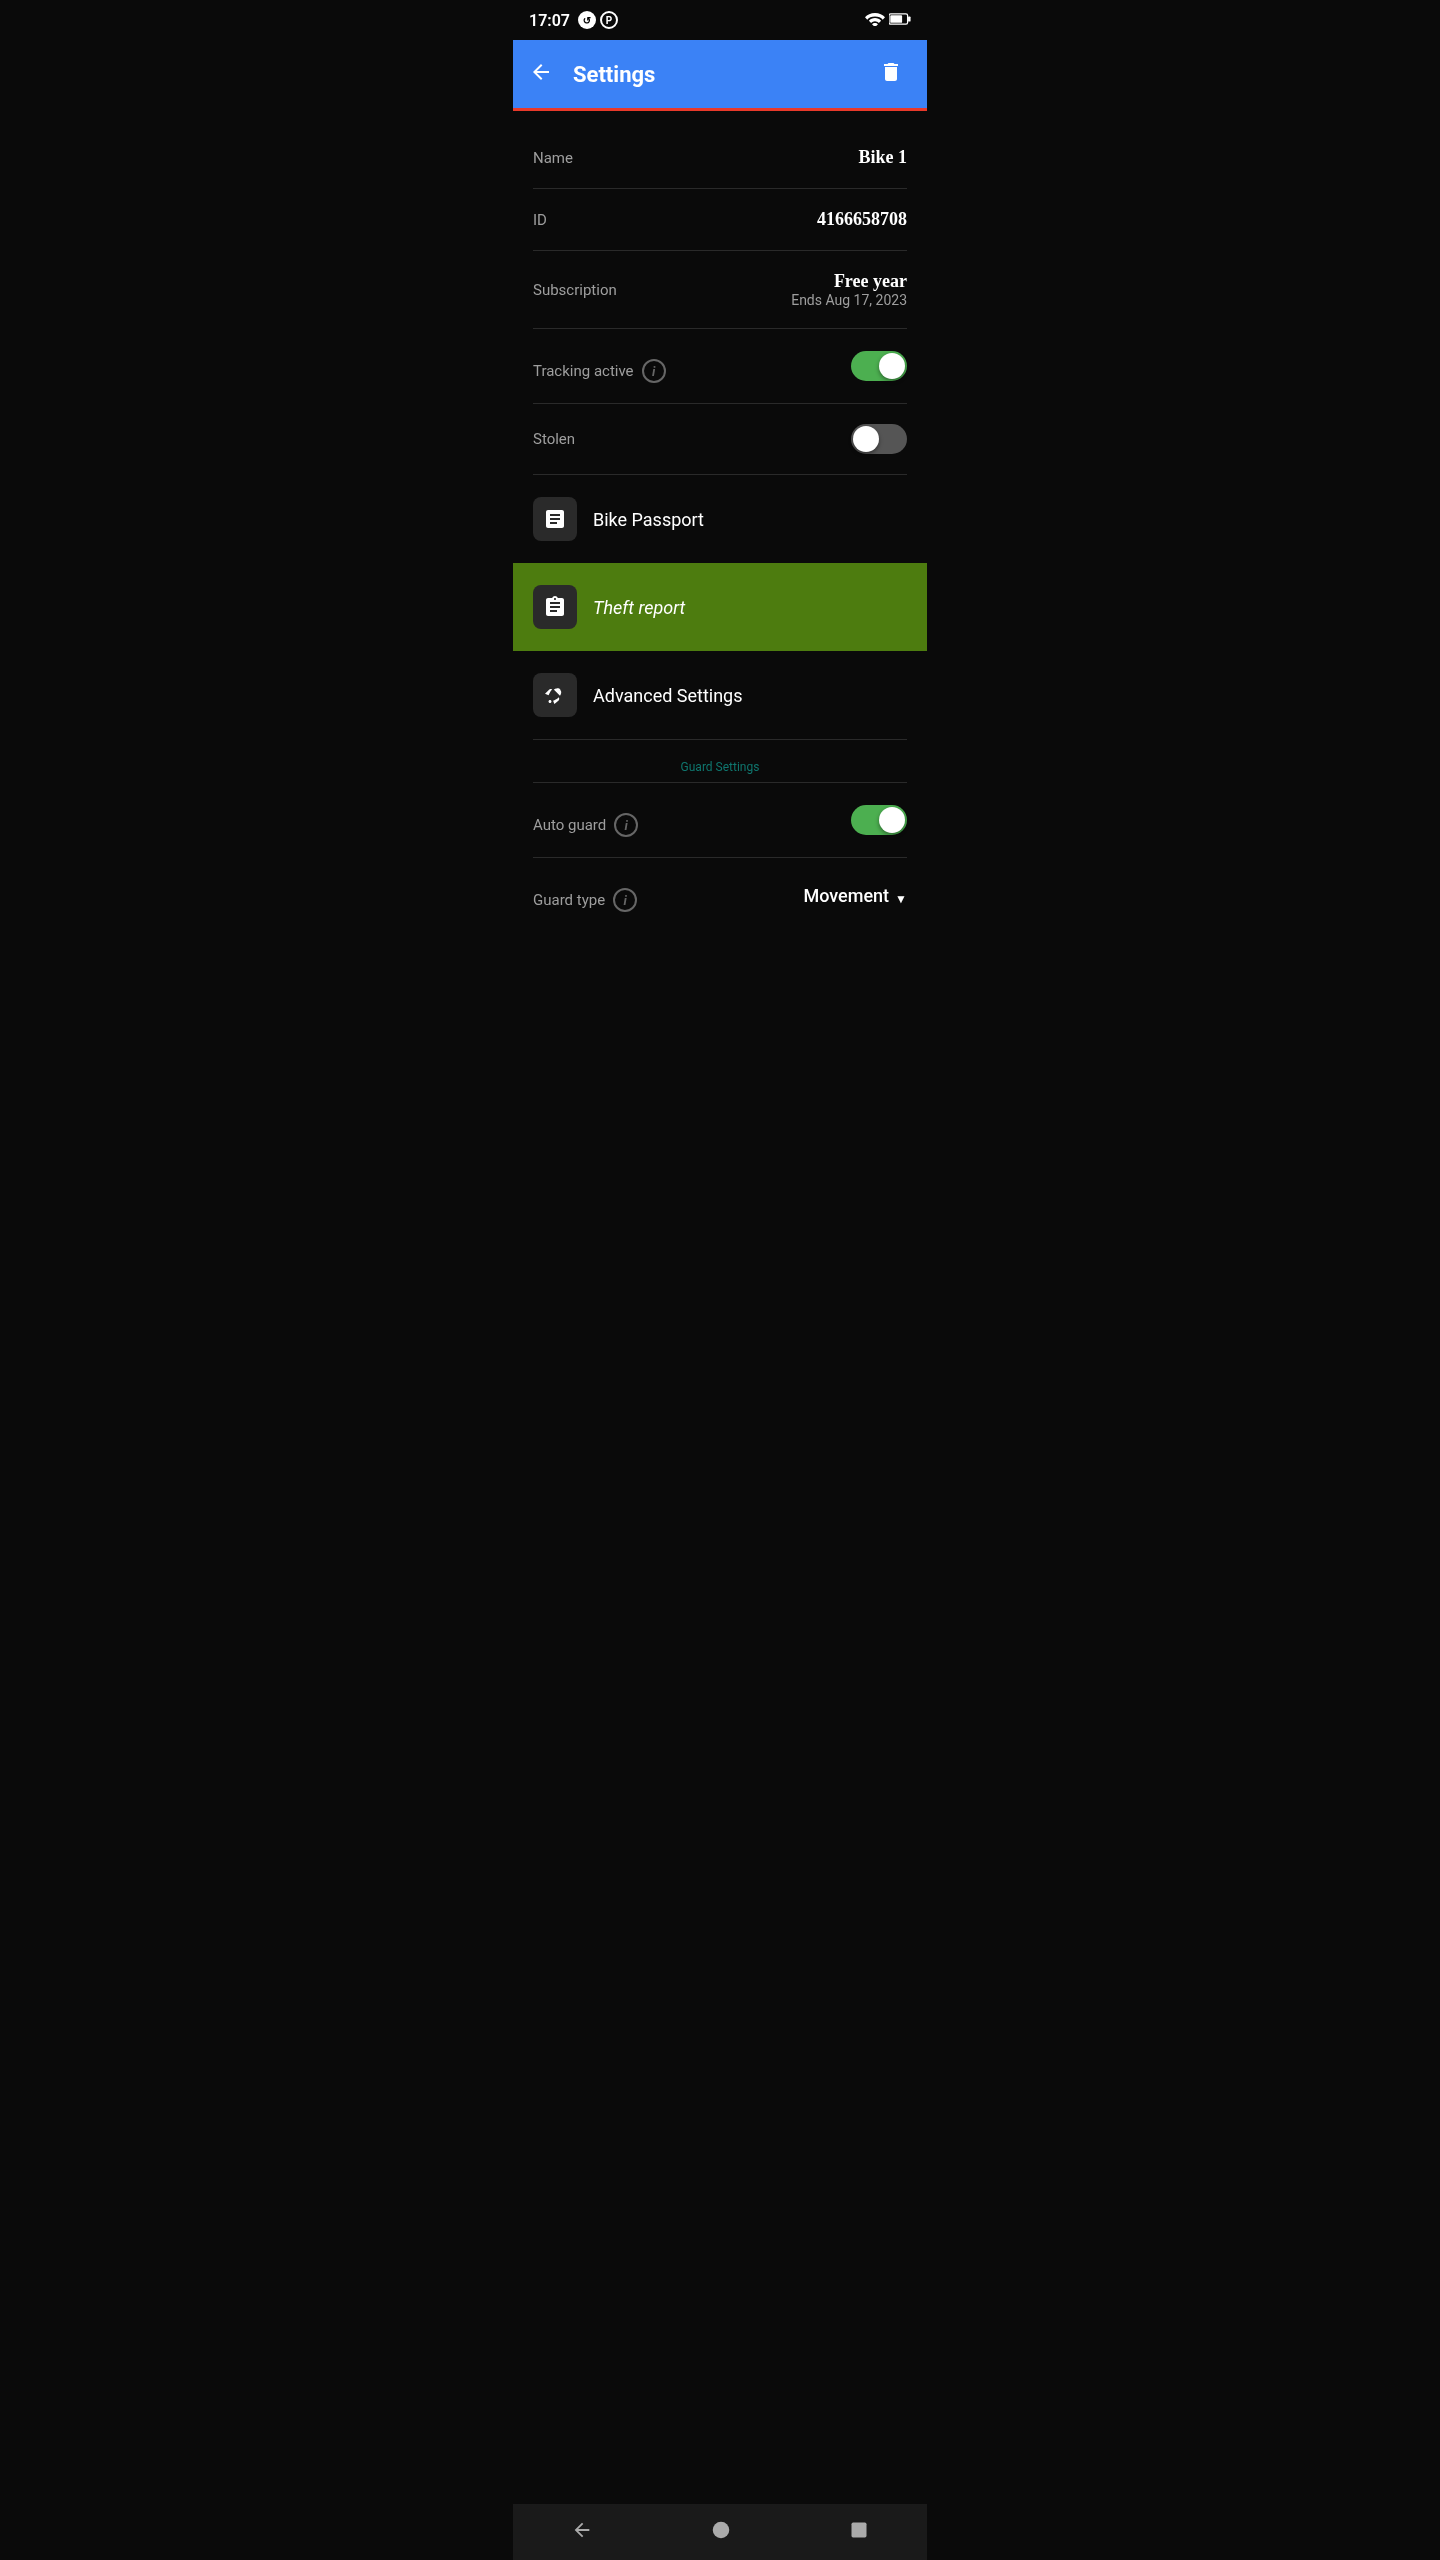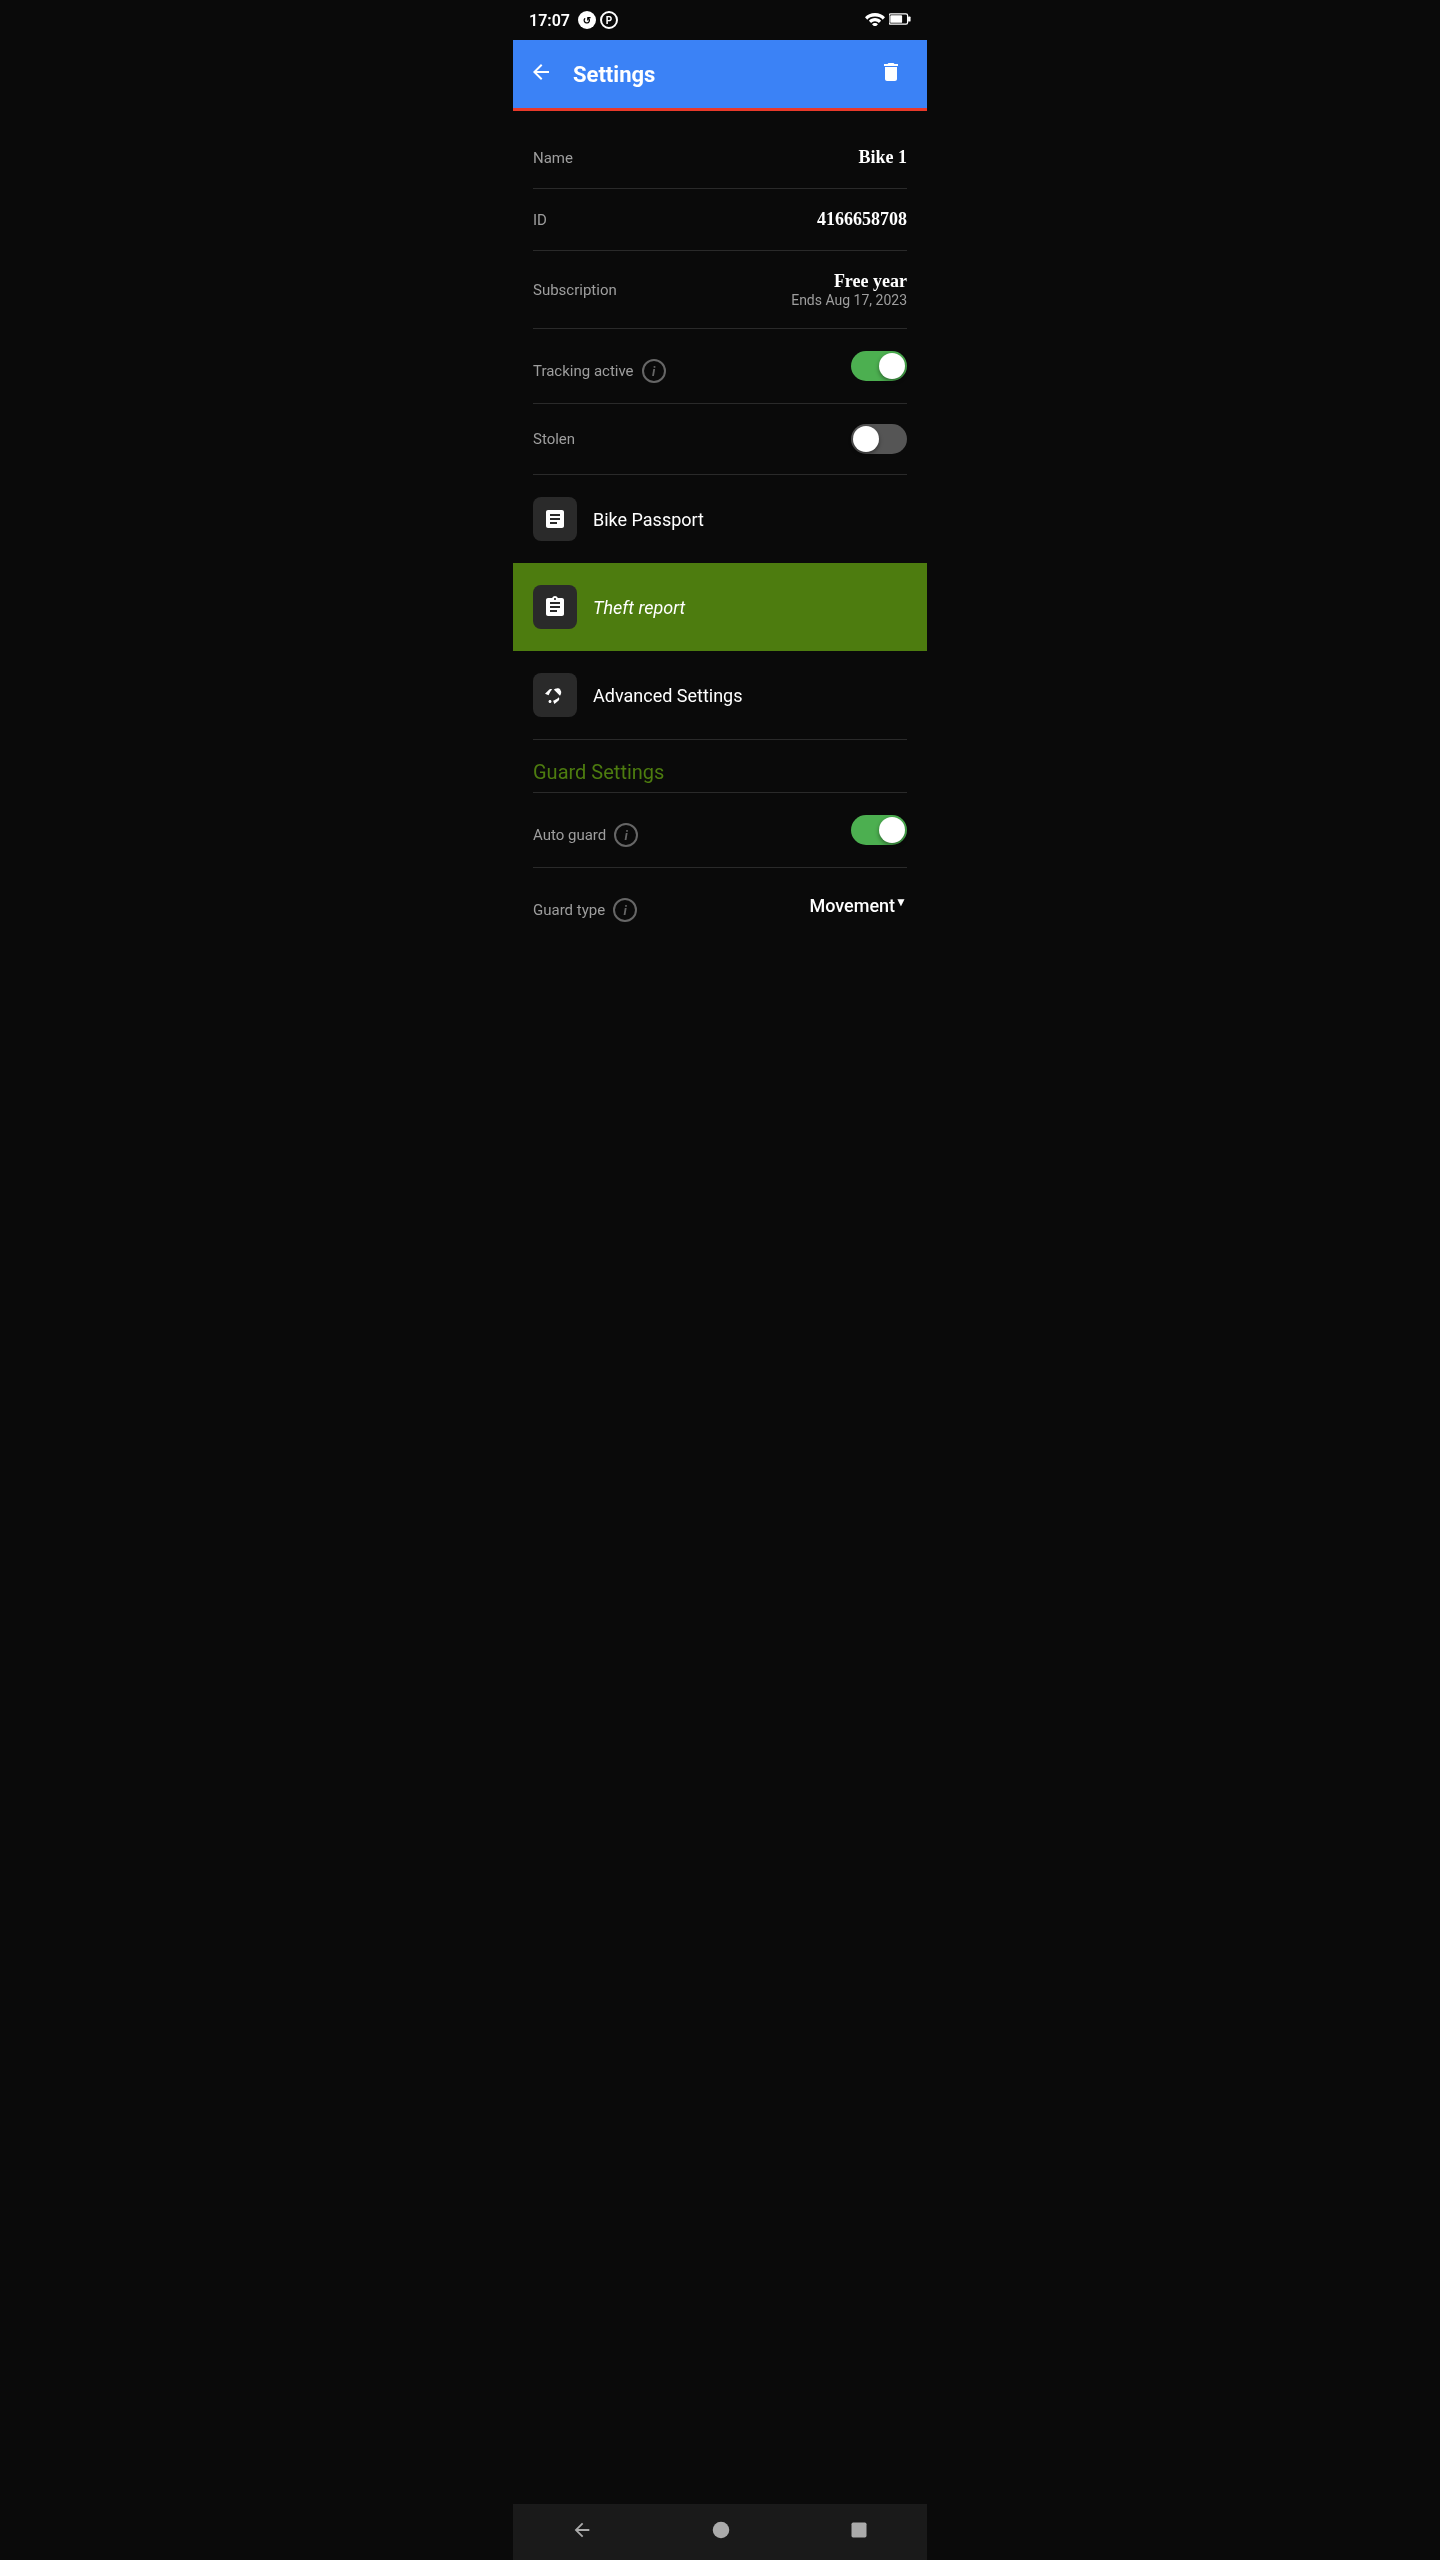--- a/index.html
+++ b/index.html
@@ -249,29 +249,30 @@
 
     .menu-label {
       font-size: 18px;
       color: #ffffff;
       font-weight: 400;
     }
 
     
     .section-header {
       padding: 20px 20px 8px 20px;
-      font-size: 20px;
-      color: #4d7c0f;
+      font-size: 12px;
+      color: #0f766e;
+      text-align: center;
     }
 
     
     .dropdown-value {
       display: flex;
-      align-items: flex-start;
-      gap: 0;
+      align-items: flex-end;
+      gap: 6px;
       font-size: 18px;
       font-weight: 500;
       color: #fff;
       cursor: pointer;
     }
 
     
     .bottom-nav {
       background: #1a1a1a;
       height: 56px;

